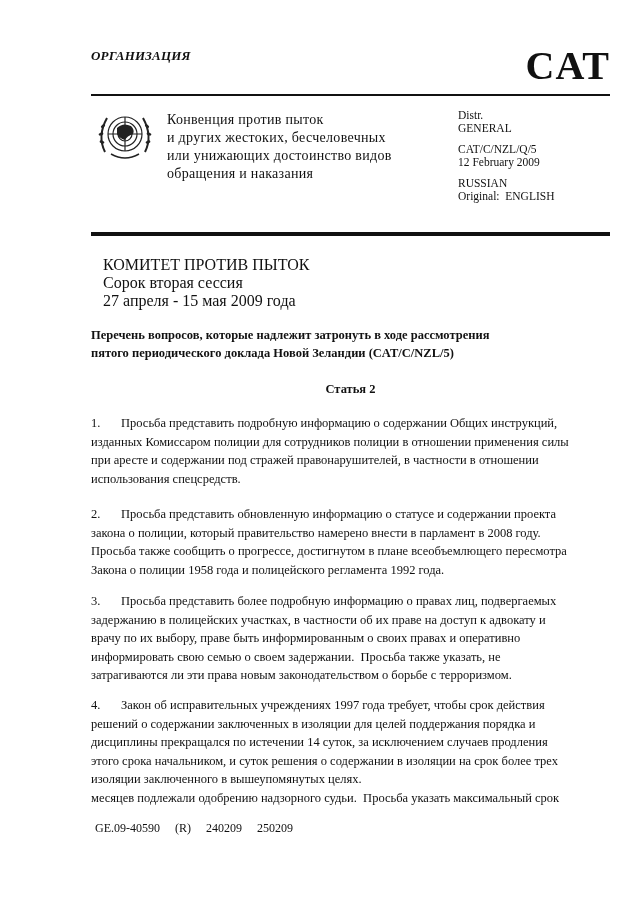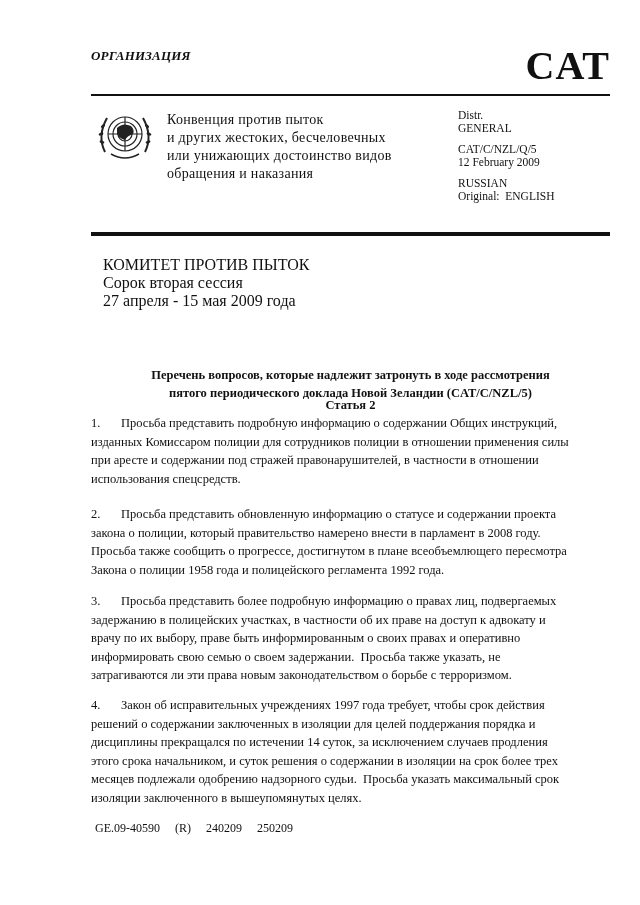--- a/index.html
+++ b/index.html
@@ -8,22 +8,22 @@
   .abs { position: absolute; }
   .org { left: 91px; top: 47px; font-weight: bold; font-size: 13px; line-height: 17px; letter-spacing: 0.2px; font-style: italic; }
   .cat { right: 30px; top: 44px; font-weight: bold; font-size: 40px; line-height: 44px; letter-spacing: 1px; margin-left: 43px; }
   .rule-top { left: 91px; top: 94px; width: 519px; height: 2px; background: #111; }
   .rule-bottom { left: 91px; top: 232px; width: 519px; height: 4px; background: #111; }
   .logo { left: 93px; top: 108px; width: 64px; height: 56px; }
   .conv { left: 167px; top: 111px; font-weight: normal; font-size: 14px; line-height: 18px; letter-spacing: 0.3px; }
   .meta { left: 458px; top: 109px; font-size: 11.5px; line-height: 12.5px; }
   .meta .gap { height: 9px; }
   .committee { left: 91px; top: 256px; font-size: 16px; line-height: 18px; margin-left: 12px; }
-  .title { left: 91px; width: 519px; top: 326px; text-align: center; font-weight: bold; font-size: 12.5px; line-height: 18px; margin-top: 40px; }
-  .article { left: 91px; width: 519px; top: 380px; text-align: center; font-weight: bold; font-size: 12.5px; line-height: 18px; margin-top: 16px; }
+  .title { left: 91px; width: 519px; top: 326px; font-weight: bold; font-size: 12.5px; line-height: 18px; }
+  .article { left: 91px; width: 519px; top: 380px; text-align: center; font-weight: bold; font-size: 12.5px; line-height: 18px; }
   .para { left: 91px; width: 519px; font-size: 12.5px; line-height: 18.5px; }
   .para .num { display: inline-block; width: 30px; }
   .footer { left: 95px; top: 821px; font-size: 12px; line-height: 14px; word-spacing: 2px; }
 </style>
 </head>
 <body>
 
 <div class="abs org">
   <div>ОРГАНИЗАЦИЯ</div>
 </div>
@@ -110,17 +110,17 @@
   <div>врачу по их выбору, праве быть информированным о своих правах и оперативно</div>
   <div style="white-space:pre">информировать свою семью о своем задержании.  Просьба также указать, не</div>
   <div>затрагиваются ли эти права новым законодательством о борьбе с терроризмом.</div>
 </div>
 
 <div class="abs para" style="top:696px">
   <div><span class="num">4.</span><span>Закон об исправительных учреждениях 1997 года требует, чтобы срок действия</span></div>
   <div>решений о содержании заключенных в изоляции для целей поддержания порядка и</div>
   <div>дисциплины прекращался по истечении 14 суток, за исключением случаев продления</div>
   <div>этого срока начальником, и суток решения о содержании в изоляции на срок более трех</div>
+  <div>изоляции заключенного в вышеупомянутых целях.</div>
   <div style="white-space:pre">месяцев подлежали одобрению надзорного судьи.  Просьба указать максимальный срок</div>
-  <div>изоляции заключенного в вышеупомянутых целях.</div>
 </div>
 
 <div class="abs footer" style="white-space:pre">GE.09-40590   (R)   240209   250209</div>
 
 </body></html>

